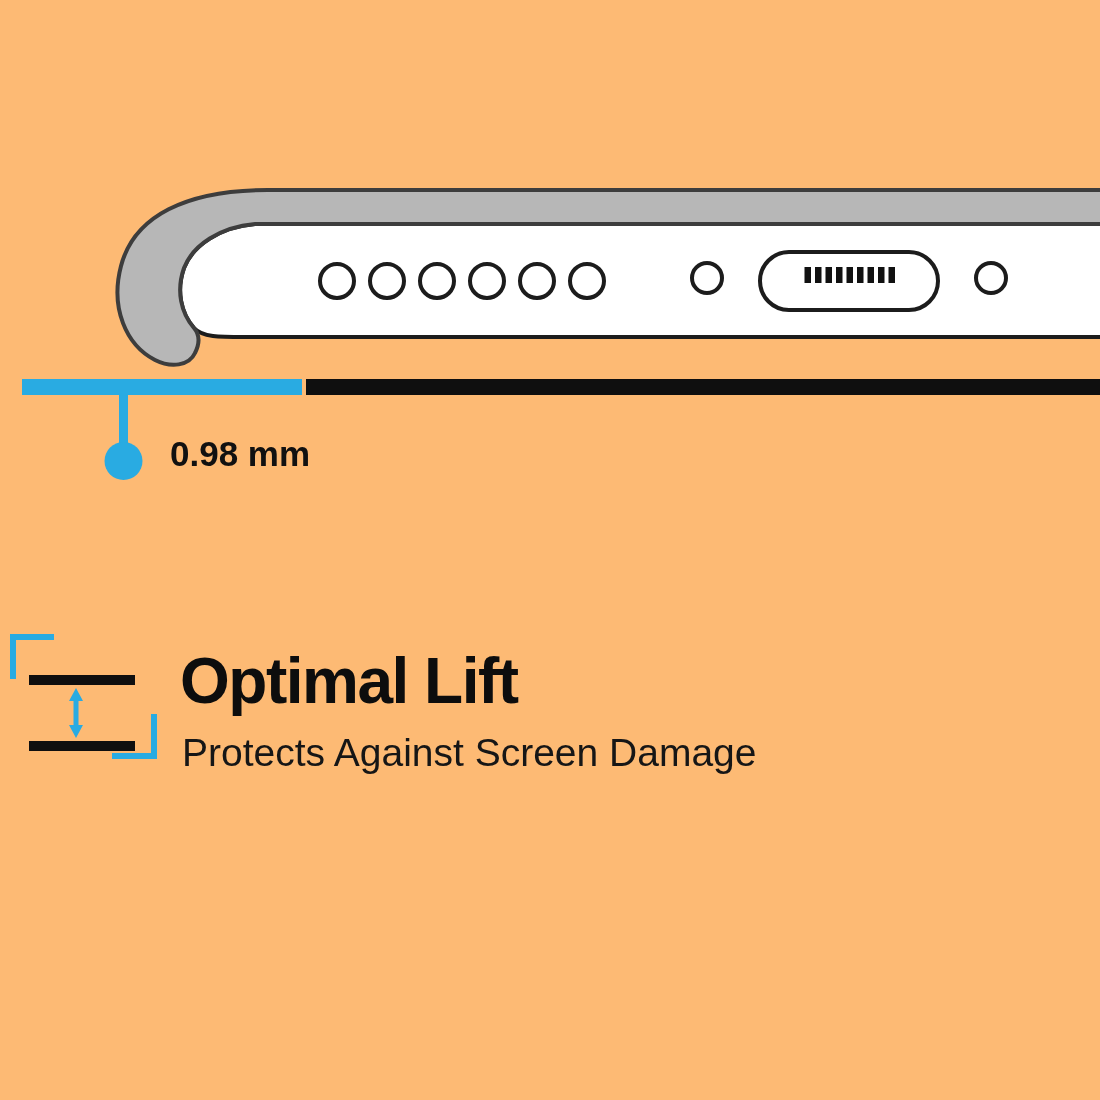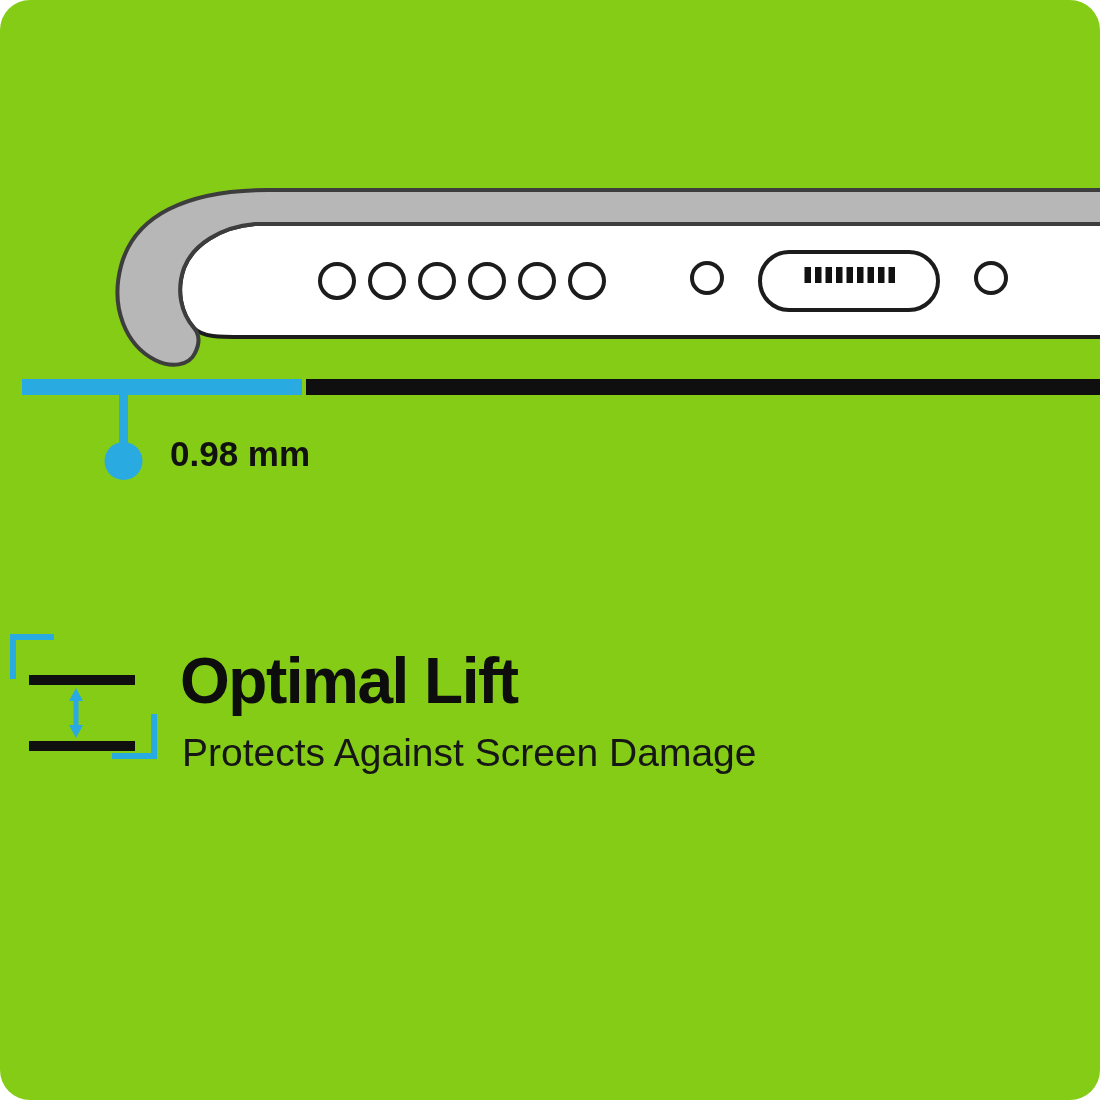--- a/index.html
+++ b/index.html
@@ -8,22 +8,21 @@
     background: #ffffff;
     width: 1100px;
     height: 1100px;
     overflow: hidden;
     font-family: "Liberation Sans", sans-serif;
   }
   .stage {
     position: relative;
     width: 1100px;
     height: 1100px;
-    background: #84cc16;
-    border-radius: 30px;
+    background: #fdba74;
   }
   svg { display: block; }
   .measure-label {
     font-family: "Liberation Sans", "DejaVu Sans", sans-serif;
     font-weight: bold;
     font-size: 35px;
     letter-spacing: 0px;
     fill: #111111;
   }
   .feature-title {

